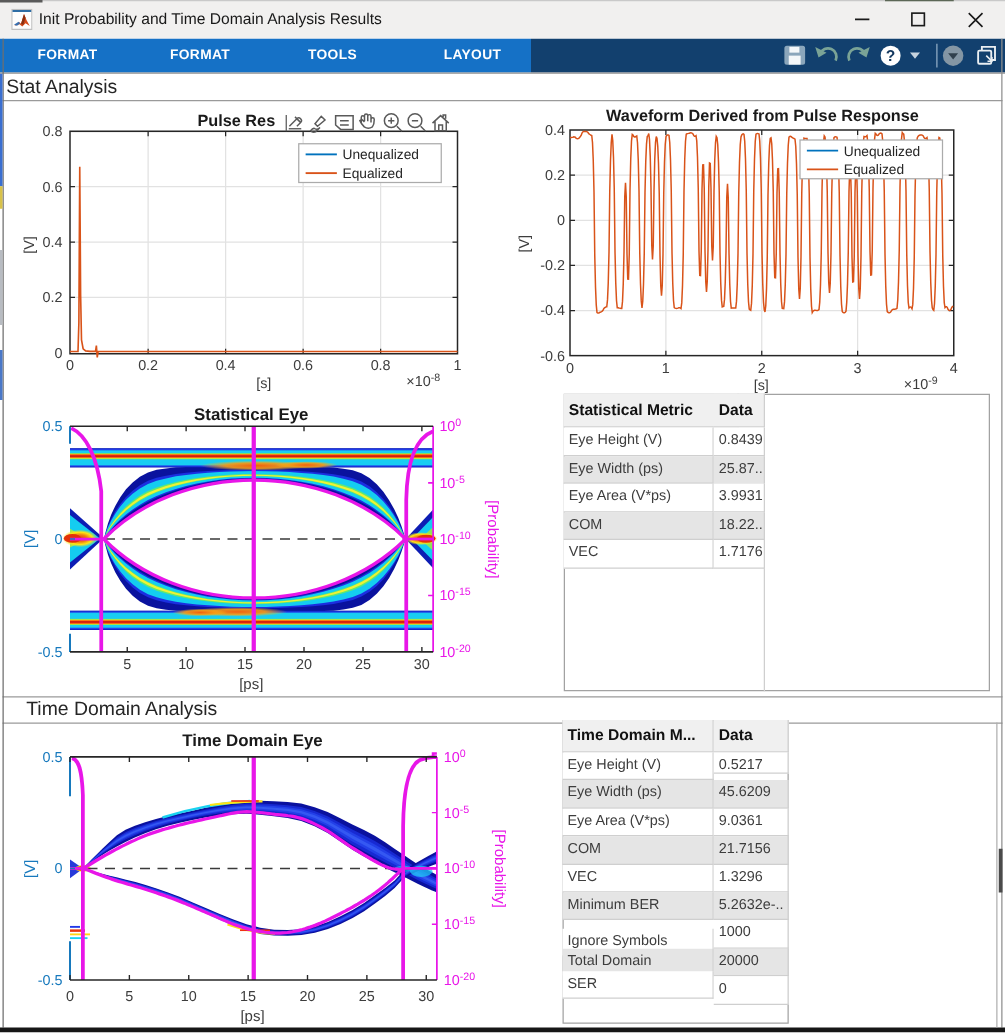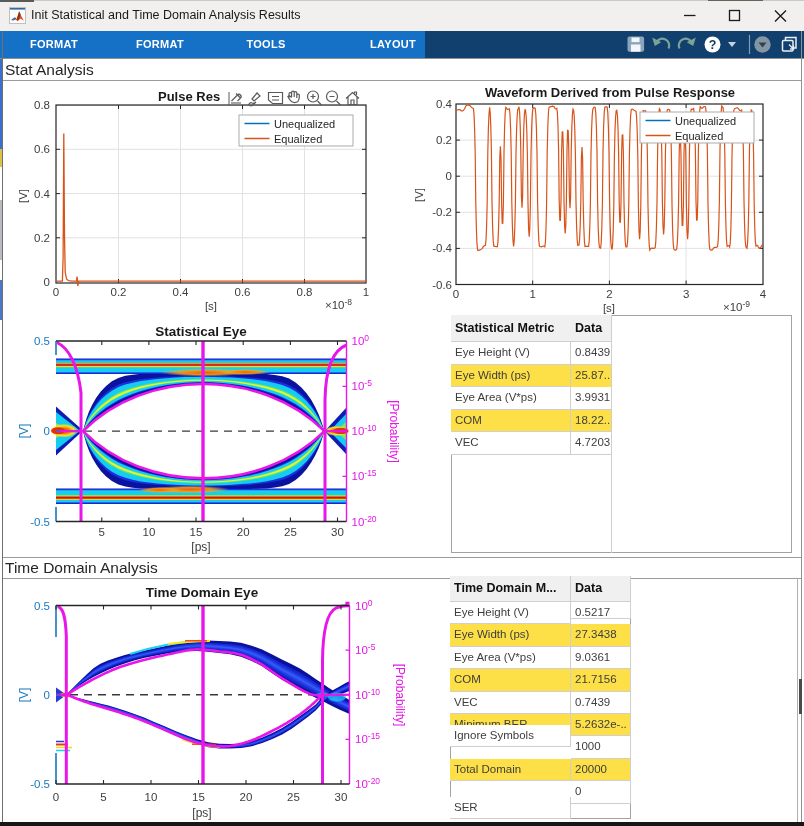--- a/index.html
+++ b/index.html
@@ -5,46 +5,46 @@
 .abs{position:absolute}
 .tbar{left:0;top:0;width:804px;height:31px;background:#f1f0ef;border-top:1px solid #c9c9c9;box-sizing:border-box}
 .ttl{left:31px;top:8px;font-size:12.5px;color:#191919}
 .tools{left:0;top:31px;width:804px;height:27px;background:linear-gradient(90deg,#1571c6 0,#1571c6 425px,#12406e 425px,#12406e 100%)}
 .tab{top:38px;font-size:11px;font-weight:bold;letter-spacing:.3px;color:#fff;transform:translateX(-50%)}
 .hline{height:1px;background:#909090}
 .shead{font-size:15.5px;color:#262626}
 .tbl{box-sizing:border-box;border:1px solid #a2a2a2;background:#fff}
 .cell{position:absolute;box-sizing:border-box;font-size:11.5px;color:#3d3d3d;padding-left:4px;overflow:hidden;white-space:nowrap;border-right:1px solid #cfcfcf;border-bottom:1px solid #cfcfcf}
 .hcell{font-weight:bold;color:#111;background:#f0f0f0;font-size:12.5px}
-.g0{background:#fff}.g1{background:#fde047}
+.g0{background:#fff}.g1{background:#e5e5e5}
 </style></head>
 <body>
 
 <div class="abs tbar"></div>
 <div class="abs" style="left:0;top:0;width:34px;height:2px;background:#5a5a5a"></div>
 <div class="abs" style="left:708px;top:0;width:55px;height:1px;background:#5c6756"></div>
 <svg class="abs" style="left:9px;top:7px" width="17" height="17">
  <rect x="0.5" y="0.5" width="16" height="16" fill="#fdfdfd" stroke="#c0c0c0"></rect>
  <rect x="1" y="1" width="15" height="1.6" fill="#2e6da4"></rect>
  <path d="M2.5 13.5 L6.2 10.6 L7.8 12 L10.2 4.2 L12.2 9 L14.8 13.8 L11.4 11.6 L8.8 14.2 L6.6 12.4 Z" fill="#d44a1a"></path>
  <path d="M7.8 12 L10.2 4.2 L11.4 7.2 L9.6 13 Z" fill="#8a2f10"></path>
  <path d="M2.2 12.8 L5.8 10.3 L7.2 11.5 L4.6 13.5 Z" fill="#3a6fae"></path>
 </svg>
-<div class="abs ttl">Init Statistical and Time Domain Analysis Results</div>
+<div class="abs ttl">Init Probability and Time Domain Analysis Results</div>
 <svg class="abs" style="left:670px;top:0" width="134" height="31">
  <path d="M14 15.5 H25.5" stroke="#1a1a1a" stroke-width="1.3"></path>
  <rect x="59.5" y="10.5" width="10" height="10" fill="none" stroke="#1a1a1a" stroke-width="1.3"></rect>
  <path d="M105 10.5 L116 21.5 M116 10.5 L105 21.5" stroke="#1a1a1a" stroke-width="1.3"></path>
 </svg>
 
 <div class="abs tools"></div>
 <div class="abs tab" style="left:54px">FORMAT</div>
 <div class="abs tab" style="left:160px">FORMAT</div>
 <div class="abs tab" style="left:266px">TOOLS</div>
-<div class="abs tab" style="left:393px">LAYOUT</div>
+<div class="abs tab" style="left:378px">LAYOUT</div>
 <svg class="abs" style="left:620px;top:31px" width="184" height="27">
  <g>
   <path d="M9.5 5.5 h12.6 a2 2 0 0 1 2 2 v11.2 a2 2 0 0 1 -2 2 h-12.6 a2 2 0 0 1 -2 -2 v-11.2 a2 2 0 0 1 2 -2 Z" fill="#8ba6bb"></path>
   <rect x="11" y="13.5" width="9.5" height="7.2" fill="#f4f7f9"></rect>
   <rect x="11.5" y="6.5" width="8" height="4.6" fill="#f4f7f9"></rect>
  </g>
  <g stroke="#7aa396" stroke-width="2.2" fill="none">
   <path d="M48.5 17.5 A6.8 6.8 0 1 0 36 12.2"></path>
   <path d="M59.5 17.5 A6.8 6.8 0 1 1 72 12.2"></path>
  </g>
@@ -62,21 +62,21 @@
   <rect x="162.5" y="9.5" width="10.5" height="10.5" rx="1"></rect>
   <path d="M165.5 9.5 v-3 h10.5 v10.5 h-3"></path>
   <path d="M169 13.5 l4.5 4.5 m0 -3.5 v3.5 h-3.5" stroke-width="1.3"></path>
  </g>
 </svg>
 <div class="abs hline" style="left:0;top:58px;width:804px"></div>
 
 <div class="abs shead" style="left:5px;top:61px">Stat Analysis</div>
 <div class="abs hline" style="left:2px;top:80px;width:800px;background:#9a9a9a"></div>
 <div class="abs hline" style="left:2px;top:557px;width:800px;background:#9a9a9a"></div>
-<div class="abs shead" style="left:5px;top:559px">Time Domain Analysis</div>
+<div class="abs shead" style="left:21px;top:559px">Time Domain Analysis</div>
 <div class="abs hline" style="left:2px;top:578px;width:800px;background:#9a9a9a"></div>
 
 <div class="abs" style="left:2px;top:31px;width:1px;height:791px;background:#6f6f6f"></div>
 <div class="abs" style="left:0;top:59px;width:2px;height:90px;background:#3a6fd0"></div>
 <div class="abs" style="left:0;top:149px;width:2px;height:18px;background:#d8c24a"></div>
 <div class="abs" style="left:0;top:200px;width:2px;height:60px;background:#b8bcc2"></div>
 <div class="abs" style="left:0;top:280px;width:2px;height:40px;background:#4a78c8"></div>
 <div class="abs" style="left:801px;top:31px;width:1px;height:791px;background:#8f8f8f"></div>
 <div class="abs" style="left:0;top:822px;width:804px;height:4px;background:#161616"></div>
 <div class="abs" style="left:797px;top:578px;width:1px;height:244px;background:#b0b0b0"></div>
@@ -371,37 +371,37 @@
  <div class="cell hcell" style="left:120px;top:0;width:41px;height:27px;line-height:26px">Data</div>
 <div class="cell g0" style="left:0;top:27.0px;width:120px;height:22.5px;line-height:21.5px">Eye Height (V)</div>
 <div class="cell g0" style="left:120px;top:27.0px;width:41px;height:22.5px;line-height:21.5px">0.8439</div>
 <div class="cell g1" style="left:0;top:49.5px;width:120px;height:22.5px;line-height:21.5px">Eye Width (ps)</div>
 <div class="cell g1" style="left:120px;top:49.5px;width:41px;height:35px;line-height:21.5px">25.87..</div>
 <div class="cell g0" style="left:0;top:72.0px;width:120px;height:22.5px;line-height:21.5px">Eye Area (V*ps)</div>
 <div class="cell g0" style="left:120px;top:72.0px;width:41px;height:22.5px;line-height:21.5px">3.9931</div>
 <div class="cell g1" style="left:0;top:94.5px;width:120px;height:22.5px;line-height:21.5px">COM</div>
 <div class="cell g1" style="left:120px;top:94.5px;width:41px;height:22.5px;line-height:21.5px">18.22..</div>
 <div class="cell g0" style="left:0;top:117.0px;width:120px;height:22.5px;line-height:21.5px">VEC</div>
-<div class="cell g0" style="left:120px;top:117.0px;width:41px;height:22.5px;line-height:21.5px">4.7203</div>
+<div class="cell g0" style="left:120px;top:117.0px;width:41px;height:22.5px;line-height:21.5px">1.7176</div>
 </div>
 <div class="abs tbl" style="left:450px;top:576px;width:181px;height:243px"></div>
 <div id="t2" class="abs" style="left:450px;top:576px">
  <div class="cell hcell" style="left:0;top:0;width:121px;height:26px;line-height:25px">Time Domain M...</div>
  <div class="cell hcell" style="left:121px;top:0;width:60px;height:26px;line-height:25px">Data</div>
 <div class="cell g0" style="left:0;top:26.0px;width:121px;height:22.4px;line-height:21.4px">Eye Height (V)</div>
 <div class="cell g0" style="left:121px;top:26.0px;width:60px;height:17px;line-height:21.4px">0.5217</div>
 <div class="cell g1" style="left:0;top:48.4px;width:121px;height:22.4px;line-height:21.4px">Eye Width (ps)</div>
-<div class="cell g1" style="left:121px;top:48.4px;width:60px;height:22.4px;line-height:21.4px">27.3438</div>
+<div class="cell g1" style="left:121px;top:48.4px;width:60px;height:22.4px;line-height:21.4px">45.6209</div>
 <div class="cell g0" style="left:0;top:70.8px;width:121px;height:22.4px;line-height:21.4px">Eye Area (V*ps)</div>
 <div class="cell g0" style="left:121px;top:70.8px;width:60px;height:22.4px;line-height:21.4px">9.0361</div>
 <div class="cell g1" style="left:0;top:93.2px;width:121px;height:22.4px;line-height:21.4px">COM</div>
 <div class="cell g1" style="left:121px;top:93.2px;width:60px;height:22.4px;line-height:21.4px">21.7156</div>
 <div class="cell g0" style="left:0;top:115.6px;width:121px;height:22.4px;line-height:21.4px">VEC</div>
-<div class="cell g0" style="left:121px;top:115.6px;width:60px;height:22.4px;line-height:21.4px">0.7439</div>
+<div class="cell g0" style="left:121px;top:115.6px;width:60px;height:22.4px;line-height:21.4px">1.3296</div>
 <div class="cell g1" style="left:0;top:138.0px;width:121px;height:22.4px;line-height:21.4px">Minimum BER</div>
 <div class="cell g1" style="left:121px;top:138.0px;width:60px;height:22.4px;line-height:21.4px">5.2632e-..</div>
-<div class="cell g0" style="left:0;top:149px;width:121px;height:22.4px;line-height:21.4px">Ignore Symbols</div>
+<div class="cell g0" style="left:0;top:167px;width:121px;height:22.4px;line-height:21.4px">Ignore Symbols</div>
 <div class="cell g0" style="left:121px;top:160.4px;width:60px;height:22.4px;line-height:21.4px">1000</div>
 <div class="cell g1" style="left:0;top:182.8px;width:121px;height:22.4px;line-height:21.4px">Total Domain</div>
 <div class="cell g1" style="left:121px;top:182.8px;width:60px;height:22.4px;line-height:21.4px">20000</div>
-<div class="cell g0" style="left:0;top:221px;width:121px;height:22.4px;line-height:21.4px">SER</div>
+<div class="cell g0" style="left:0;top:201px;width:121px;height:22.4px;line-height:21.4px">SER</div>
 <div class="cell g0" style="left:121px;top:205.2px;width:60px;height:22.4px;line-height:21.4px">0</div>
 </div>
 
 </body></html>

